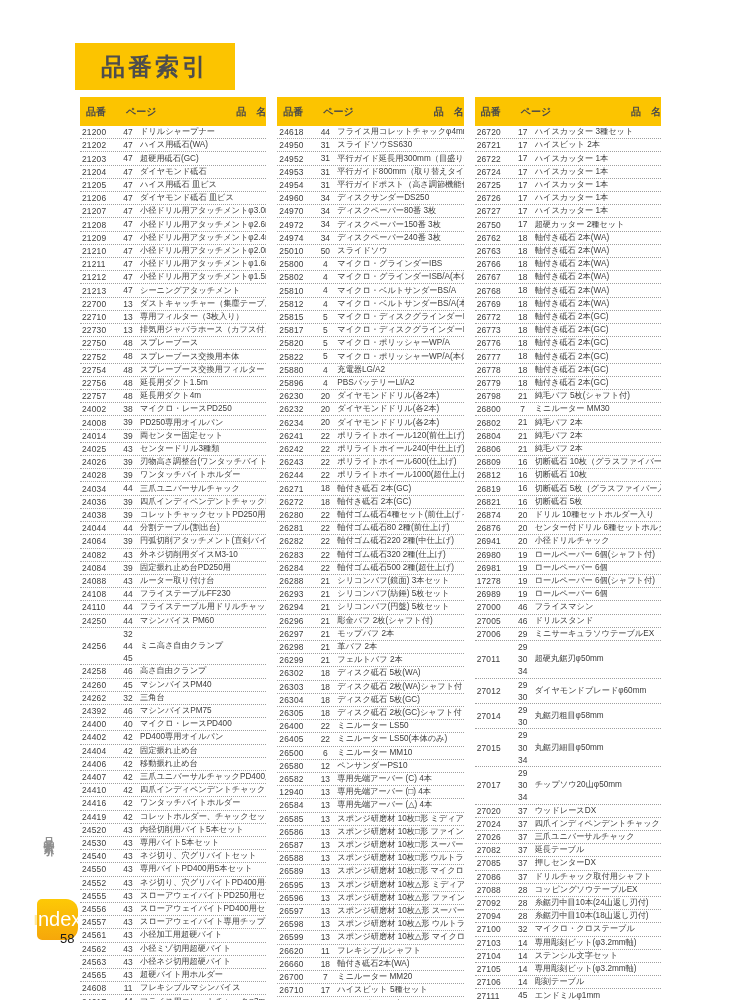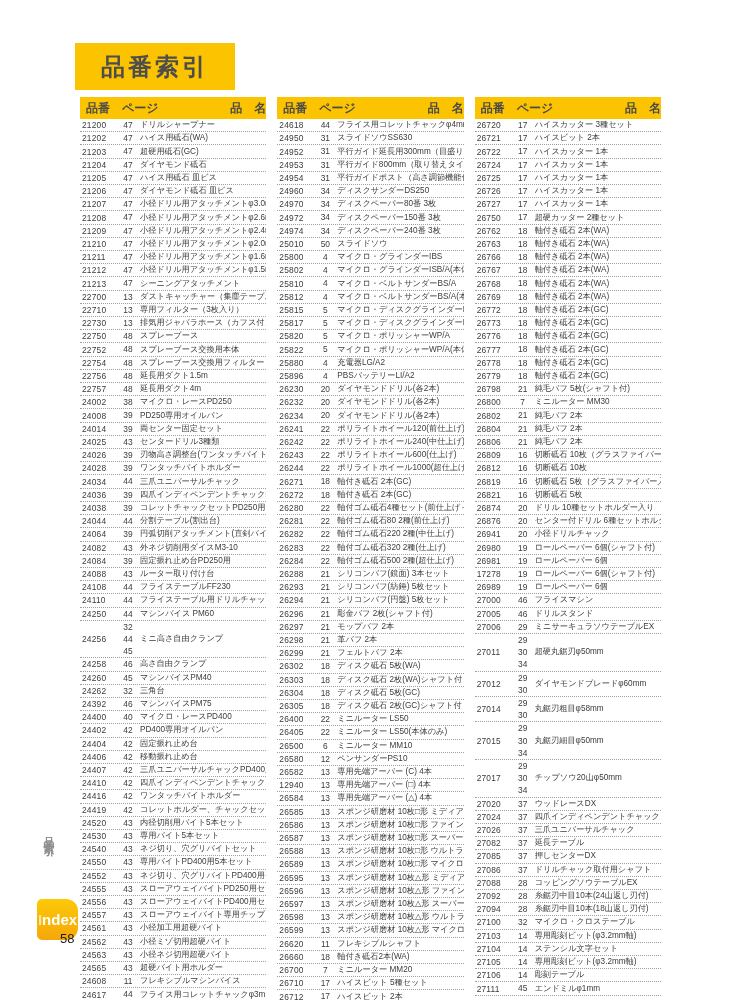--- a/index.html
+++ b/index.html
@@ -13,25 +13,25 @@
     position:absolute;left:75px;top:43px;width:160px;height:47px;
     background:#FCC400;display:flex;align-items:center;justify-content:center;
   }
   .title-box span{font-size:24px;font-weight:bold;color:#4d4d4d;letter-spacing:3px;}
   .columns{
     position:absolute;left:80px;top:97px;width:581px;
     display:flex;gap:11px;
   }
   .col{flex:1;min-width:0;}
   .colhead{
-    height:22px;background:#FCC400;display:flex;align-items:center;
-    font-size:12px;font-weight:bold;color:#4a4a4a;
+    height:29px;background:#FCC400;display:flex;align-items:center;
+    font-size:10px;font-weight:bold;color:#4a4a4a;
   }
   .colhead .h-no{margin-left:6px;}
-  .colhead .h-pg{margin-left:12px;}
+  .colhead .h-pg{margin-left:20px;}
   .colhead .h-nm{flex:1;text-align:right;}
   .row{
     display:flex;align-items:center;
     border-bottom:1px dotted #9f9f9f;
     min-height:12.73px;box-sizing:border-box;
     color:#3b3b3b;
   }
   .row .no{width:34px;padding-left:2px;font-size:8.4px;letter-spacing:0.2px;flex:none;}
   .row .pg{width:24px;text-align:center;font-size:8.4px;flex:none;}
   .row .pg div{line-height:12.2px;}
@@ -41,21 +41,21 @@
     writing-mode:vertical-rl;text-orientation:upright;
     font-size:11px;color:#8f8f8f;letter-spacing:3px;font-weight:bold;
   }
   .index-tab{
     position:absolute;left:37px;top:899px;width:41px;height:41px;
     background:linear-gradient(180deg,#FDC906 0%,#F6A70A 100%);
     border-radius:5px 12px 12px 5px;
     display:flex;align-items:center;justify-content:center;
   }
   .index-tab .i-cap{color:#FDE9A0;font-weight:bold;font-size:15px;}
-  .index-tab .i-rest{color:#ffffff;font-weight:bold;font-size:15px;letter-spacing:0px;}
+  .index-tab .i-rest{color:#ffffff;font-weight:normal;font-size:20px;letter-spacing:0px;}
   .page-number{
     position:absolute;left:60px;top:931px;font-size:13px;color:#1a1a1a;
   }
 </style>
 </head>
 <body>
 
 <div class="page">
 
   <div class="title-box">

